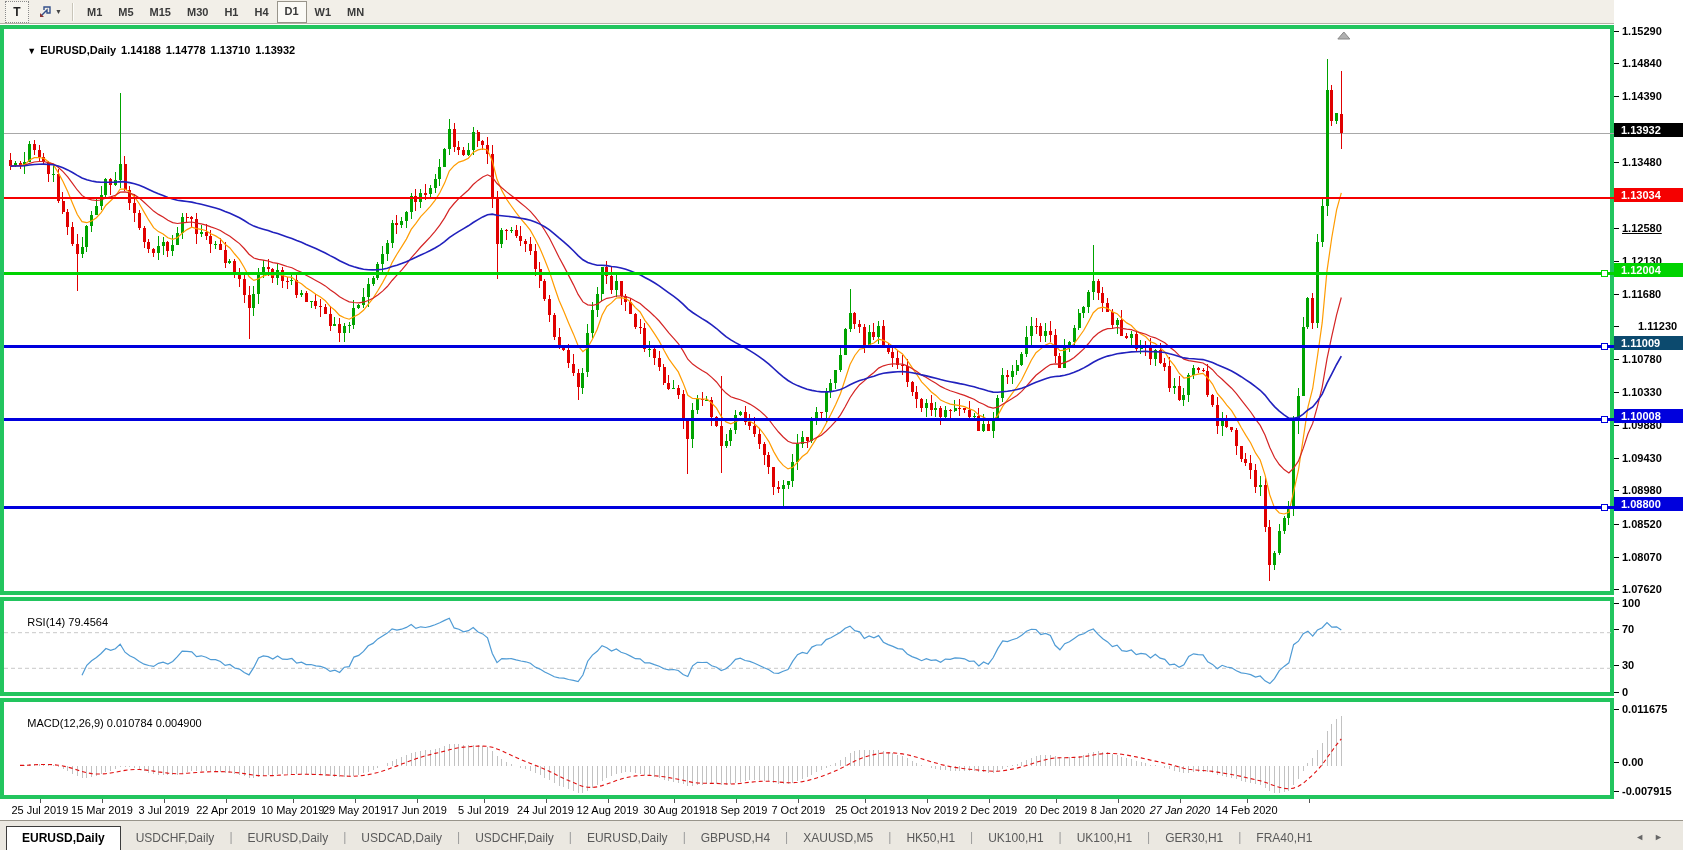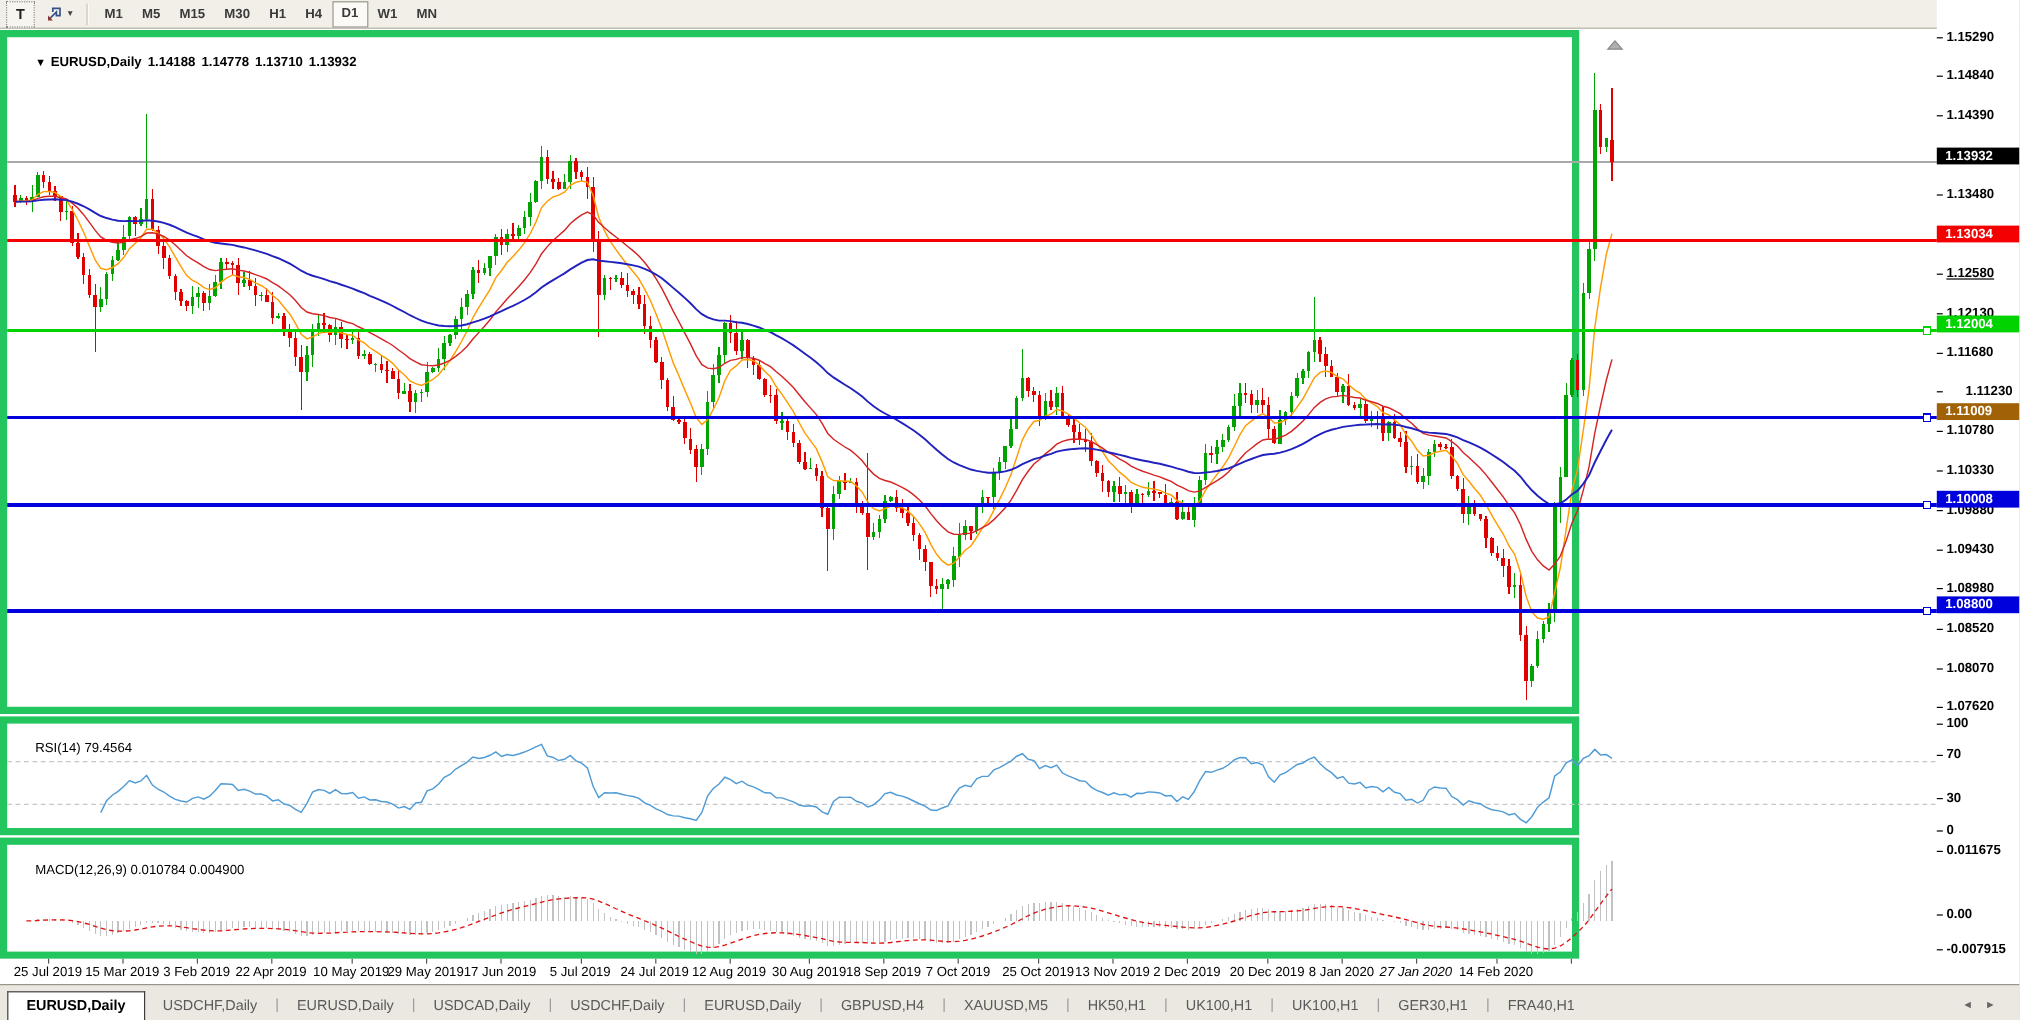--- a/index.html
+++ b/index.html
@@ -11,21 +11,21 @@
     border-bottom:1px solid #b5b1a5;display:flex;align-items:center;padding-left:5px;box-sizing:border-box;}
   .tbtn{height:20px;display:flex;align-items:center;justify-content:center;color:#222;cursor:default;}
   #text-tool{width:22px;border:1px dotted #8a8a8a;font-weight:700;font-size:12px;margin-right:4px;background:#f7f5ef;}
   #arrow-tool{width:34px;gap:2px;}
   .caret{font-size:7px;color:#444;}
   .tsep{width:0;height:18px;border-left:1px solid #c9c5b9;border-right:1px solid #fdfdfa;margin:0 5px;}
   .tf{padding:0 8px;height:20px;line-height:20px;font-size:11px;font-weight:700;color:#3a3a3a;}
   .tf.active{background:#fbfaf6;border:1px solid #98948a;line-height:18px;padding:0 7px;}
 
   
-  .pane{position:absolute;left:0;width:1316px;background:#fff;border:6px solid #22c55e;box-sizing:border-box;}
+  .pane{position:absolute;left:0;width:1614px;background:#fff;border:4px solid #22c55e;box-sizing:border-box;}
   #main-pane{top:25px;height:570px;}
   #rsi-pane{top:597px;height:99px;}
   #macd-pane{top:698px;height:101px;}
   .pane svg{position:absolute;left:0;top:0;}
   .pane-label{position:absolute;left:5px;top:3px;font-size:11px;color:#000;white-space:pre;}
   #chart-title{font-weight:700;}
   #chart-title .tri{font-size:9px;margin-right:4px;}
   #chart-title span{margin-right:5px;}
 
   
@@ -1009,31 +1009,31 @@
       <div class="axlabel" style="top: 685.5px;">0</div>
       <div class="tickdash" style="top: 709.498px;"></div>
       <div class="axlabel" style="top: 703.498px;">0.011675</div>
       <div class="tickdash" style="top: 762px;"></div>
       <div class="axlabel" style="top: 756px;">0.00</div>
       <div class="tickdash" style="top: 790.5px;"></div>
       <div class="axlabel" style="top: 784.5px;">-0.007915</div>
       <div class="badge" style="top: 122.971px; background: rgb(0, 0, 0);">1.13932</div>
       <div class="badge" style="top: 188.417px; background: rgb(245, 0, 0);">1.13034</div>
       <div class="badge" style="top: 263.484px; background: rgb(0, 211, 0);">1.12004</div>
-      <div class="badge" style="top: 335.999px; background: #a16207;">1.11009</div>
+      <div class="badge" style="top: 335.999px; background: #0c4a6e;">1.11009</div>
       <div class="badge" style="top: 408.952px; background: rgb(0, 0, 221);">1.10008</div>
       <div class="badge" style="top: 496.991px; background: rgb(0, 0, 221);">1.08800</div>
     </div>
   <div id="date-axis">
       <div class="datemark" style="left: 39.89px;"></div>
       <div class="datelabel" style="left: 39.89px;">25 Jul 2019</div>
       <div class="datemark" style="left: 101.9px;"></div>
       <div class="datelabel" style="left: 101.9px;">15 Mar 2019</div>
       <div class="datemark" style="left: 163.91px;"></div>
-      <div class="datelabel" style="left: 163.91px;">3 Feb 2019</div>
+      <div class="datelabel" style="left: 163.91px;">3 Jul 2019</div>
       <div class="datemark" style="left: 225.92px;"></div>
       <div class="datelabel" style="left: 225.92px;">22 Apr 2019</div>
       <div class="datemark" style="left: 292.7px;"></div>
       <div class="datelabel" style="left: 292.7px;">10 May 2019</div>
       <div class="datemark" style="left: 354.71px;"></div>
       <div class="datelabel" style="left: 354.71px;">29 May 2019</div>
       <div class="datemark" style="left: 416.72px;"></div>
       <div class="datelabel" style="left: 416.72px;">17 Jun 2019</div>
       <div class="datemark" style="left: 483.5px;"></div>
       <div class="datelabel" style="left: 483.5px;">5 Jul 2019</div>

